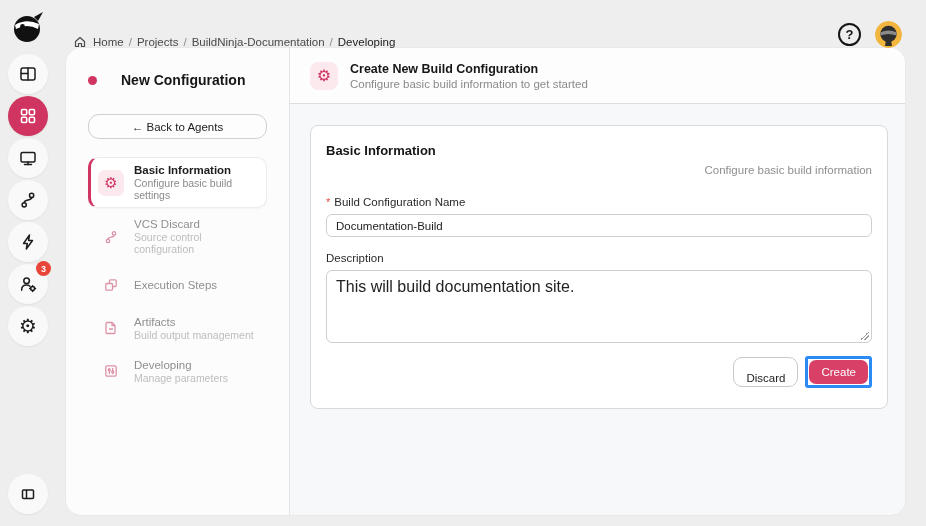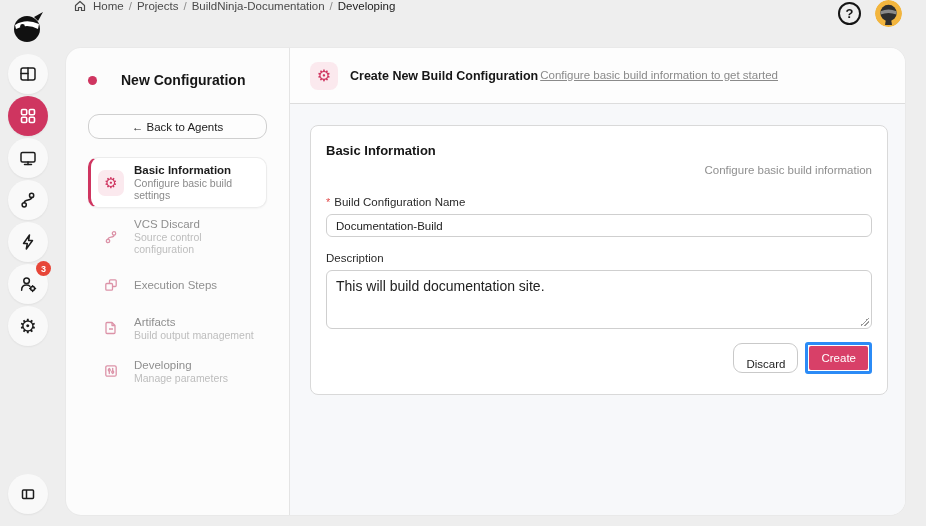--- a/index.html
+++ b/index.html
@@ -34,21 +34,21 @@
     position: absolute; top: -3px; right: -3px;
     min-width: 15px; height: 15px; border-radius: 50%;
     background: #e74638; color: #fff; font-size: 9px; font-weight: bold;
     display: flex; align-items: center; justify-content: center;
   }
 
   
   .main { flex: 1; display: flex; flex-direction: column; height: 100%; }
   .topbar {
     height: 48px; flex: 0 0 48px;
-    display: flex; align-items: flex-start; padding: 0 24px 0 18px;
+    display: flex; align-items: flex-end; padding: 0 24px 0 18px;
   }
   .breadcrumb { display: flex; align-items: center; gap: 5px; font-size: 11.5px; color: #4a4a4a; }
   .breadcrumb .home-ic { margin-right: 2px; display: flex; }
   .breadcrumb .sep { color: #8a8a8a; }
   .breadcrumb .crumb-last { color: #1c1c1c; }
   .topbar-right { margin-left: auto; display: flex; align-items: center; gap: 14px; }
   .help-btn {
     width: 23px; height: 23px; border-radius: 50%; border: 2.2px solid #141414;
     display: flex; align-items: center; justify-content: center;
     font-size: 13px; font-weight: bold; color: #141414; cursor: pointer; background: transparent;
@@ -108,60 +108,60 @@
   .content-header {
     height: 56px; flex: 0 0 56px; background: #fdfdfd;
     border-bottom: 1px solid #dddddd;
     display: flex; align-items: center; gap: 12px; padding: 0 20px;
   }
   .hdr-ic {
     width: 28px; height: 28px; border-radius: 8px; background: #fbe9ee;
     color: #cf3560; display: flex; align-items: center; justify-content: center;
     font-size: 16px; line-height: 1;
   }
-  .hdr-texts { display: flex; flex-direction: row; gap: 2px; }
+  .hdr-texts { display: flex; flex-direction: column; gap: 2px; }
   .hdr-title { font-size: 12.5px; font-weight: bold; color: #161616; }
-  .hdr-sub { font-size: 11.5px; color: #8a8a8a; text-decoration: underline; }
+  .hdr-sub { font-size: 11.5px; color: #8a8a8a; }
 
   .content-body { flex: 1; background: #f7f8fa; padding: 21px 17px 0 20px; }
   .form-card {
     background: #ffffff; border: 1px solid #d9d9d9; border-radius: 8px;
     padding: 17px 15px 20px 15px;
   }
   .sec-title { font-size: 13px; font-weight: bold; color: #161616; margin-bottom: 6px; }
   .sec-sub { font-size: 11.5px; color: #8f8f8f; margin-bottom: 20px; text-align: right; }
   .field-label { font-size: 11.5px; color: #2a2a2a; margin-bottom: 6px; display: flex; gap: 4px; align-items: baseline; }
   .req { color: #e14b4b; font-size: 11px; }
   .text-input {
     width: 100%; height: 23px; border: 1px solid #cfcfcf; border-radius: 6px;
     padding: 0 9px; font-size: 11.5px; font-family: inherit; color: #222;
     background: #fff; outline: none; margin-bottom: 15px;
   }
   .ta-wrap { position: relative; margin-bottom: 13px; }
   .text-area {
-    width: 100%; height: 59px; border: 1px solid #cfcfcf; border-radius: 6px;
-    padding: 7px 9px; font-size: 14px; font-family: inherit; color: #222;
+    width: 100%; height: 73px; border: 1px solid #cfcfcf; border-radius: 6px;
+    padding: 7px 9px; font-size: 16px; font-family: inherit; color: #222;
     background: #fff; outline: none; resize: none; display: block;
   }
   .resize-grip {
     position: absolute; right: 3px; bottom: 3px; width: 9px; height: 9px;
     background:
       linear-gradient(135deg, transparent 0 50%, #9a9a9a 50% 57%, transparent 57% 72%, #9a9a9a 72% 79%, transparent 79%);
     pointer-events: none;
   }
   .btn-row { display: flex; justify-content: flex-end; align-items: center; gap: 7px; }
   .discard-btn {
     height: 25px; padding: 14px 12px; background: #fff;
     border: 1px solid #c9c9c9; border-radius: 9px;
     font-size: 11.5px; font-family: inherit; color: #1c1c1c; cursor: pointer;
   }
   .focus-ring { border: 3px solid #2b8bf6; border-radius: 3px; padding: 1px; background: #fff; }
   .create-btn {
     height: 24px; padding: 0 12px; background: #d84068; border: none;
-    border-radius: 2px; font-size: 11.5px; font-family: inherit;
+    border-radius: 7px; font-size: 11.5px; font-family: inherit;
     color: #ffffff; cursor: pointer;
   }
 </style>
 </head>
 <body>
 
 <div class="app">
 
   <aside class="rail">
     <div class="logo">

